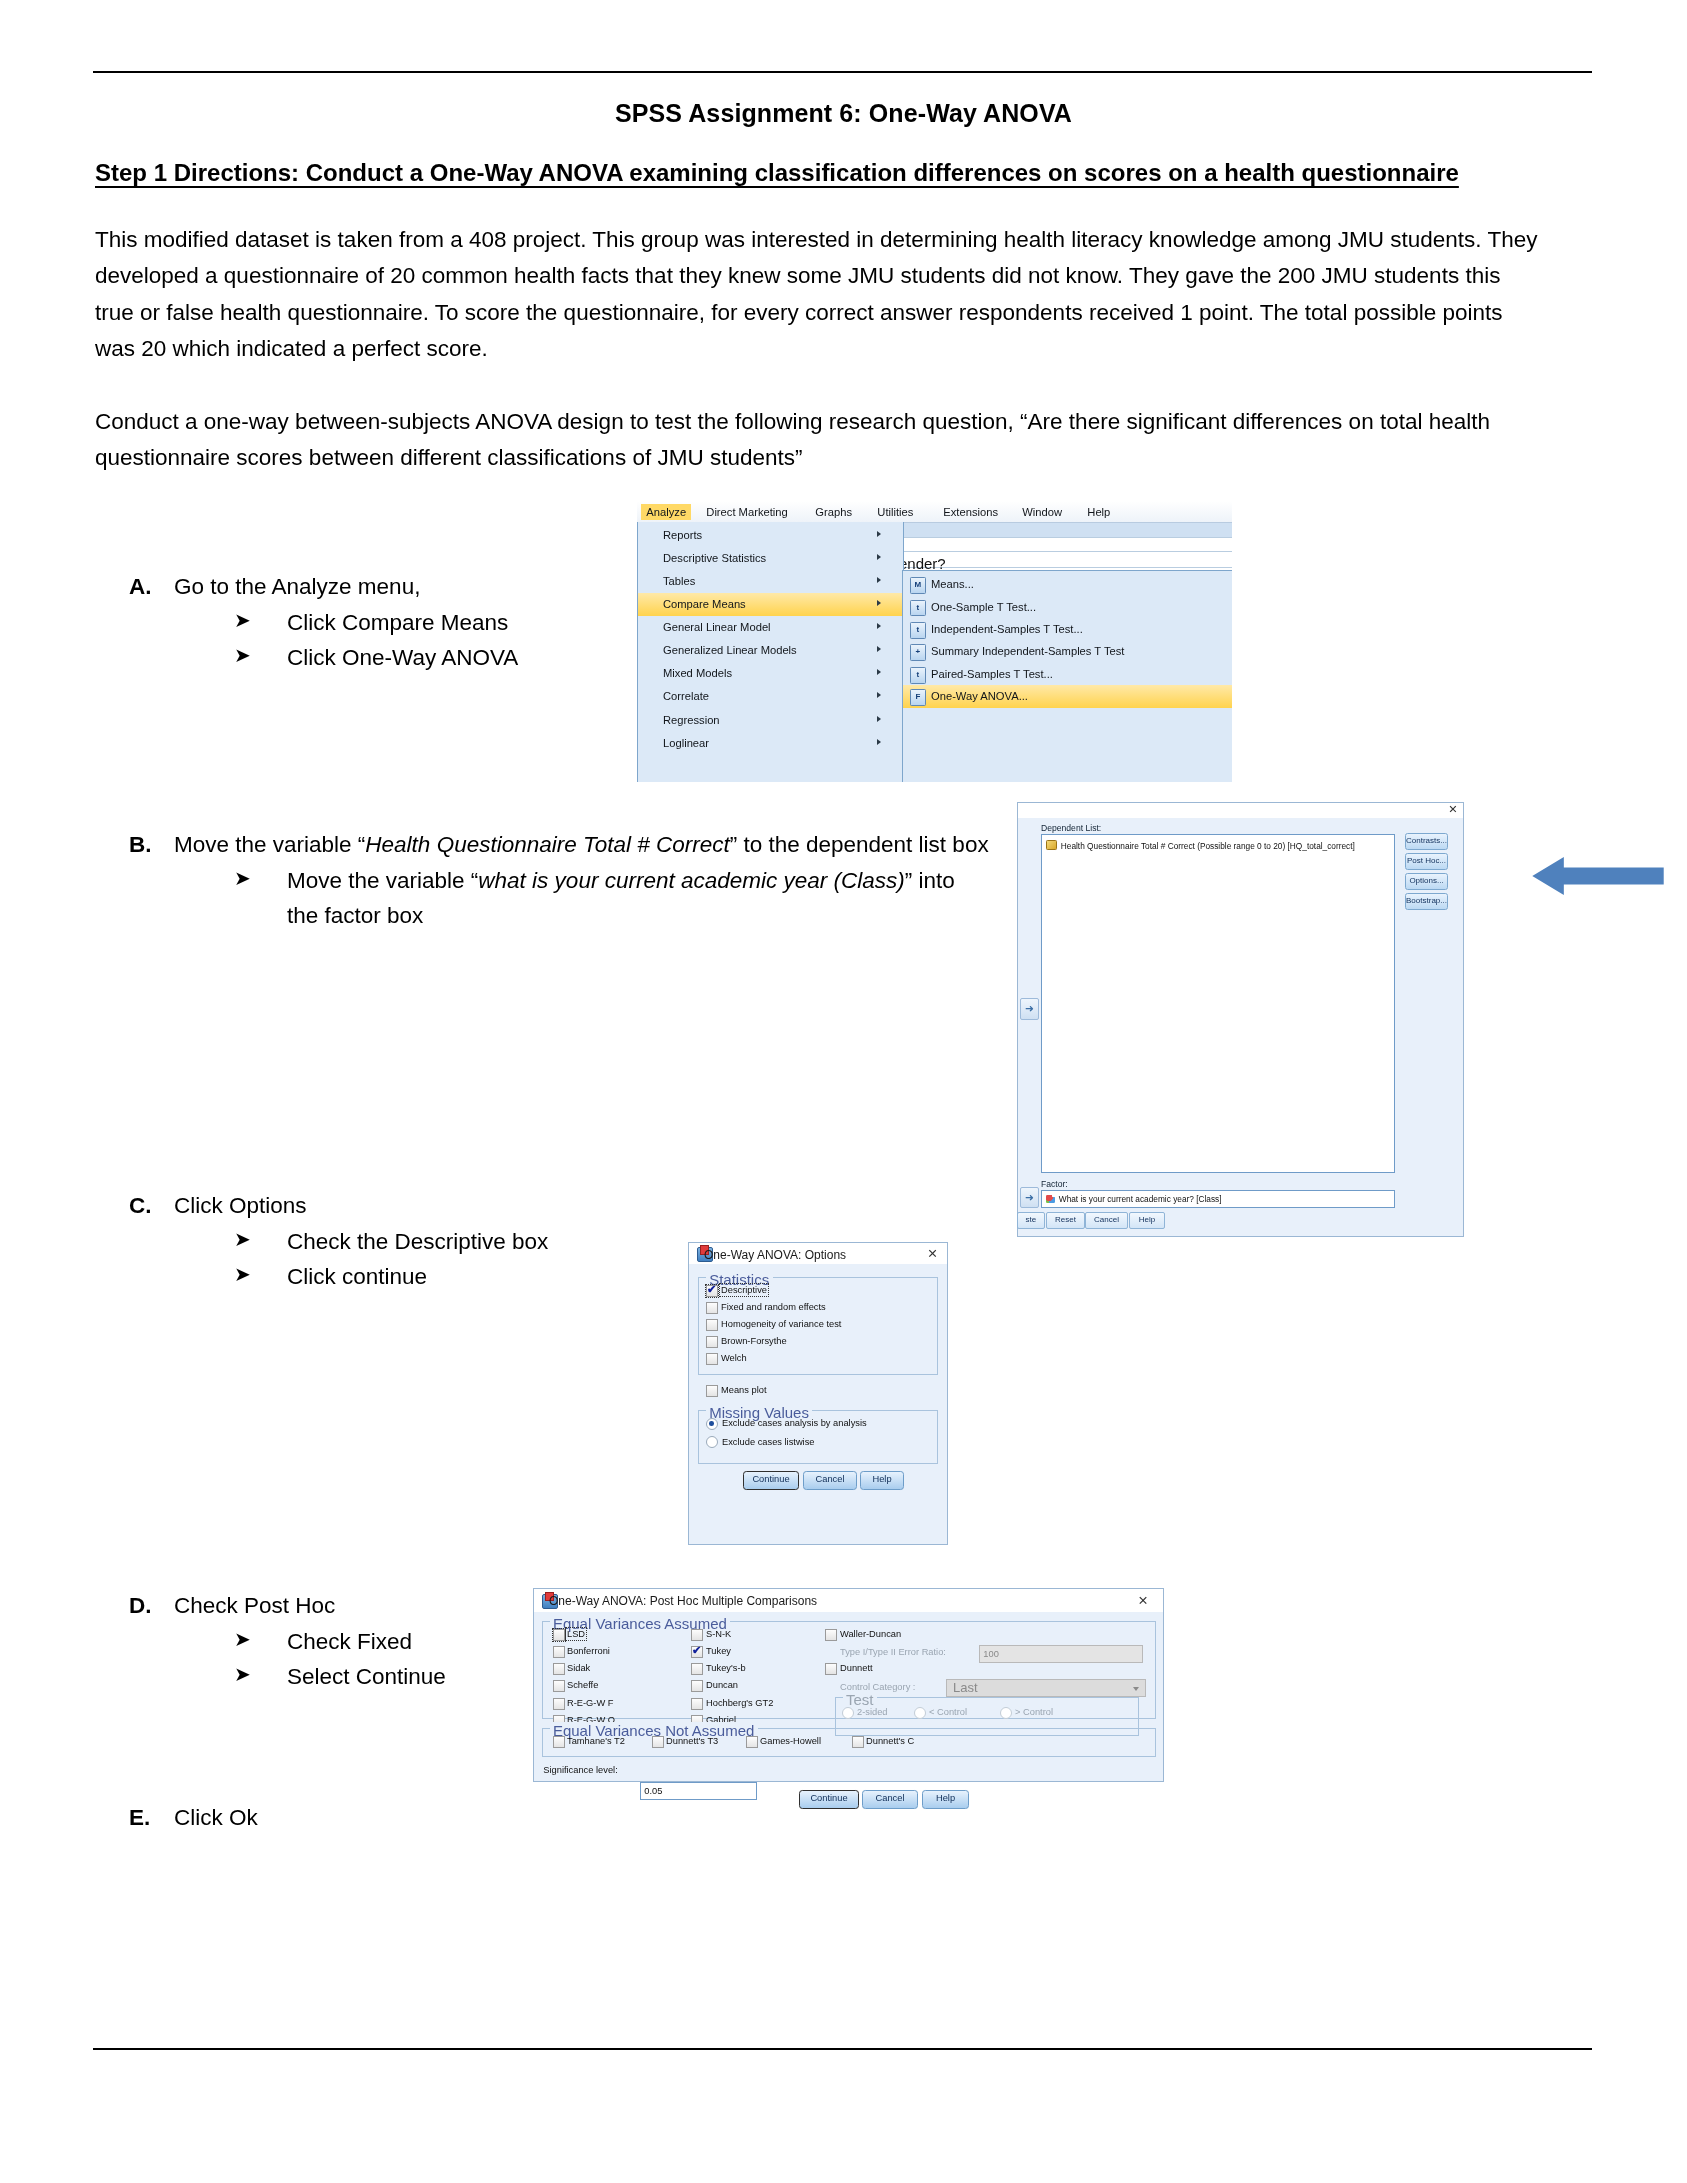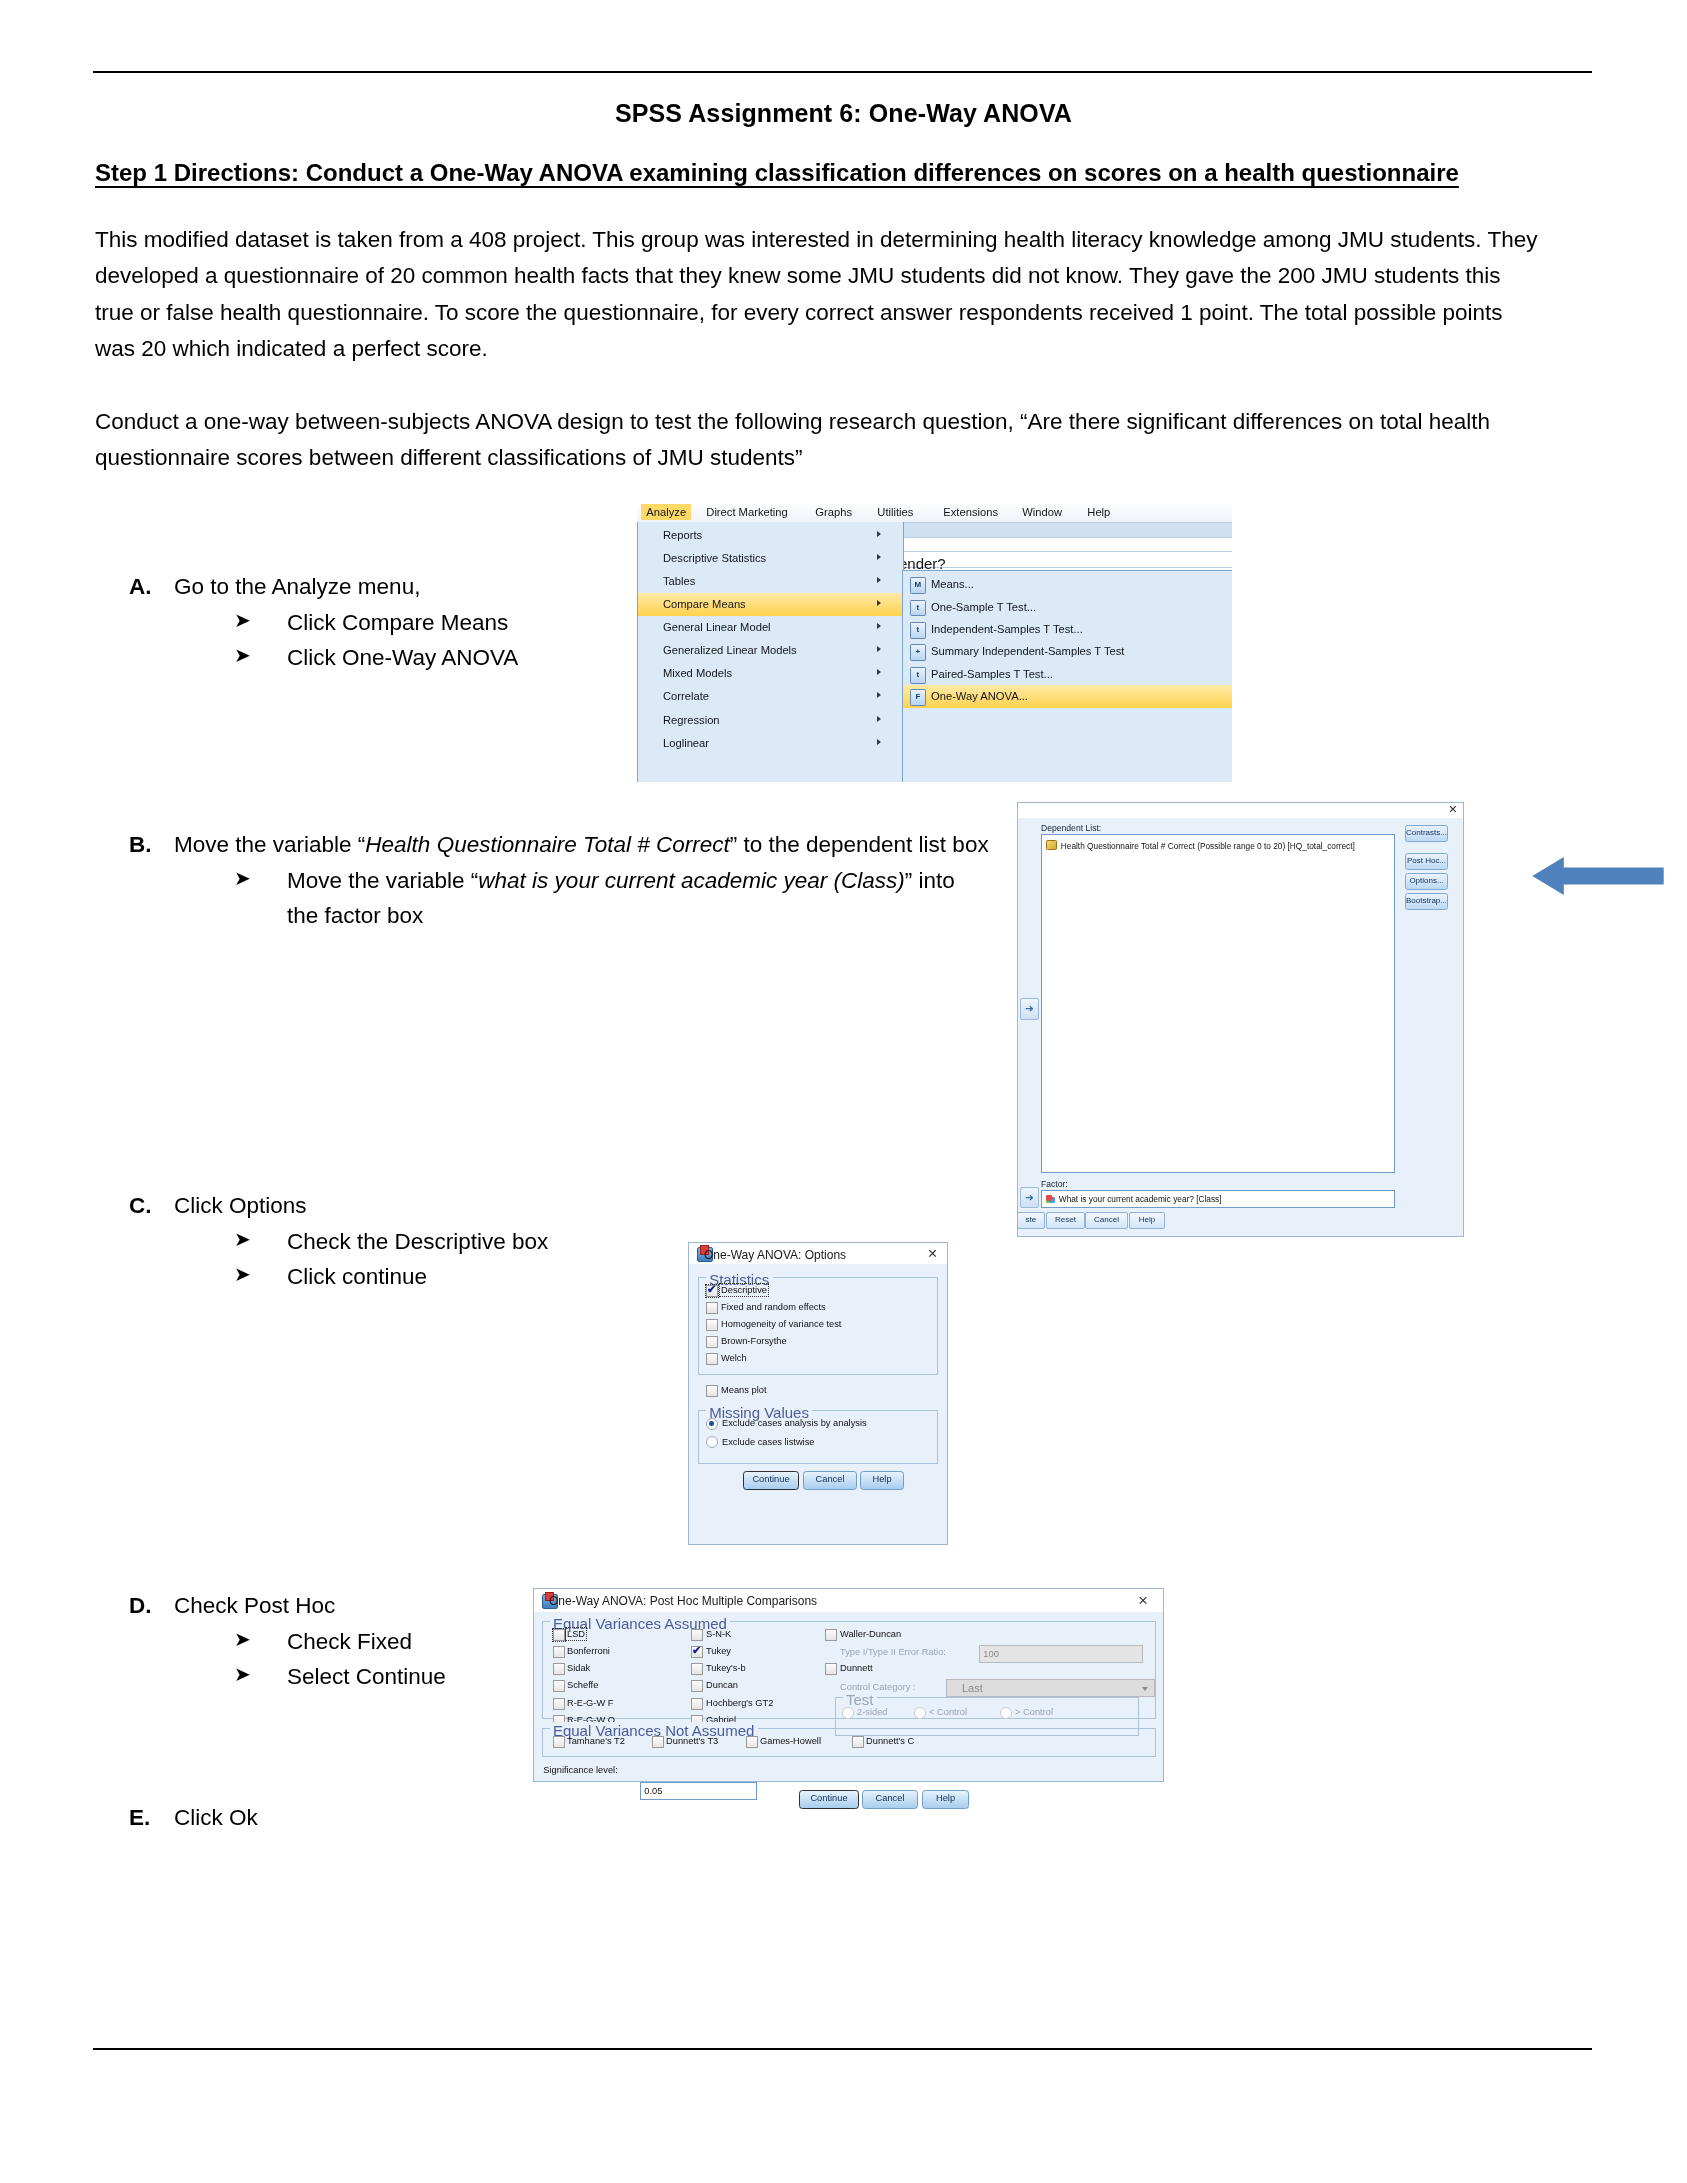--- a/index.html
+++ b/index.html
@@ -202,21 +202,21 @@
   #phDlg .titlebar {
     position:absolute; left:0; top:0; width:629px; height:22.5px; background:#fff;
   }
   .textinput {
     position:absolute; background:#fff; border:0.7px solid #6f9bc8;
     font-size:9.3px; color:#111; line-height:16px; padding-left:3.3px;
   }
   .textinput.dim { background:#e4e4e4; border:0.7px solid #b9b9b9; color:#8a8a8a; }
   .combo {
     position:absolute; background:#dcdcdc; border:0.7px solid #b9b9b9;
-    font-size:11px; color:#8a8a8a; line-height:16px; padding-left:15px;
+    font-size:13px; color:#8a8a8a; line-height:16px; padding-left:6px;
   }
   .combo .car {
     position:absolute; right:6px; top:7.3px; width:0;height:0;
     border-top:4px solid #8a8a8a;border-left:3.3px solid transparent;border-right:3.3px solid transparent;
   }
 </style>
 </head>
 <body>
 
 <div class="page">
@@ -359,21 +359,21 @@
     <div class="movebtn" style="left:2px; top:195px;">➜</div>
 
     <div class="fld-label" style="left:23px; top:376px;">Factor:</div>
     <div class="listbox" style="left:22.5px; top:387px; width:352px; height:16px;">
       <div class="listrow" style="top:2.6px;">
         <span class="var-ico var-nom" style="position:relative; display:inline-block; top:1.3px; margin-right:4px; width:9.3px; height:8px;"></span><span>What is your current academic year? [Class]</span>
       </div>
     </div>
     <div class="movebtn" style="left:2px; top:384px; height:18.5px;">➜</div>
 
-    <div class="sidebtn" style="left:387px; top:22px;">Contrasts...</div>
+    <div class="sidebtn" style="left:387px; top:30px;">Contrasts...</div>
     <div class="sidebtn" style="left:387px; top:50px;">Post Hoc...</div>
     <div class="sidebtn" style="left:387px; top:70px;">Options...</div>
     <div class="sidebtn" style="left:387px; top:90px;">Bootstrap...</div>
 
     <div class="botbtn" style="left:-1.3px; top:409px; width:26.5px;">ste</div>
     <div class="botbtn" style="left:28px; top:409px; width:37px;">Reset</div>
     <div class="botbtn" style="left:67px; top:409px; width:41px;">Cancel</div>
     <div class="botbtn" style="left:111px; top:409px; width:34px;">Help</div>
   </div>
 

